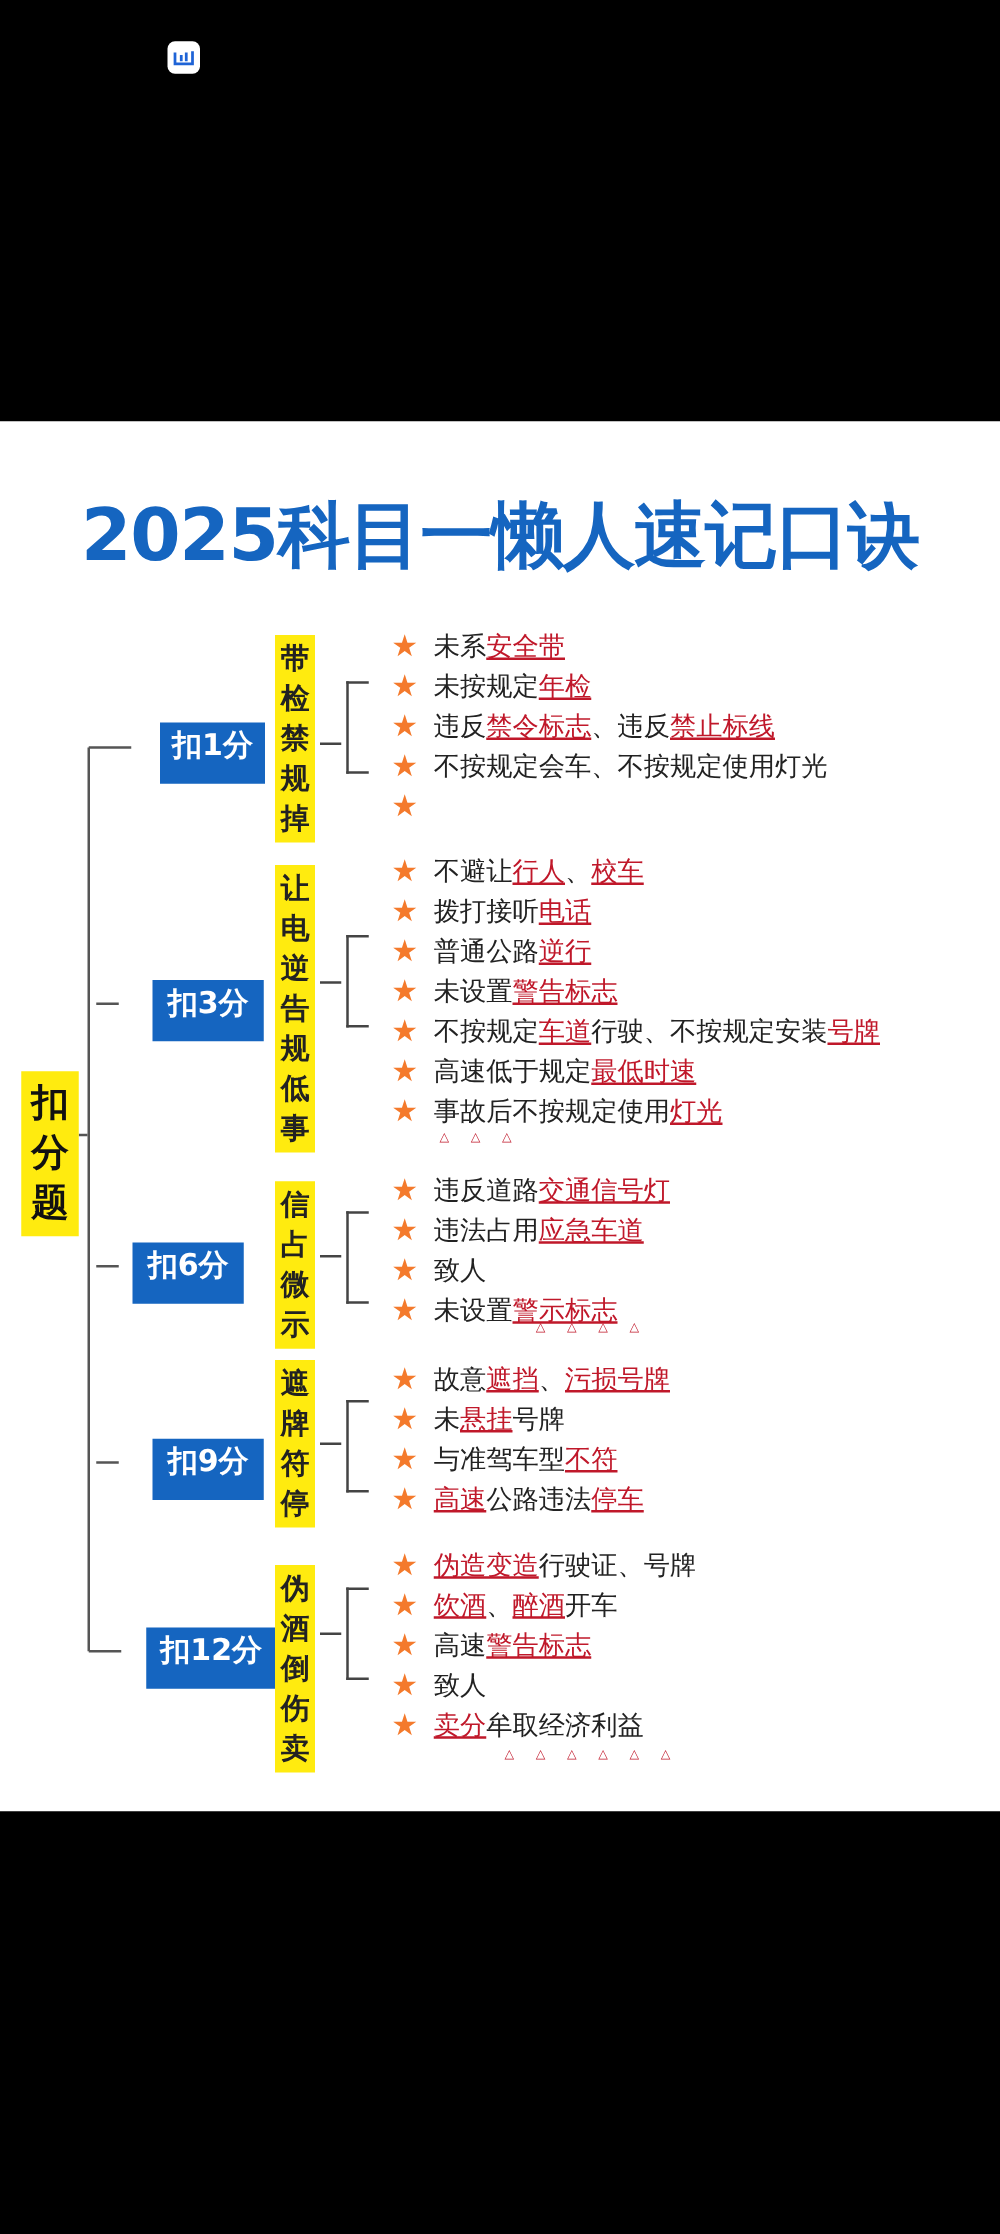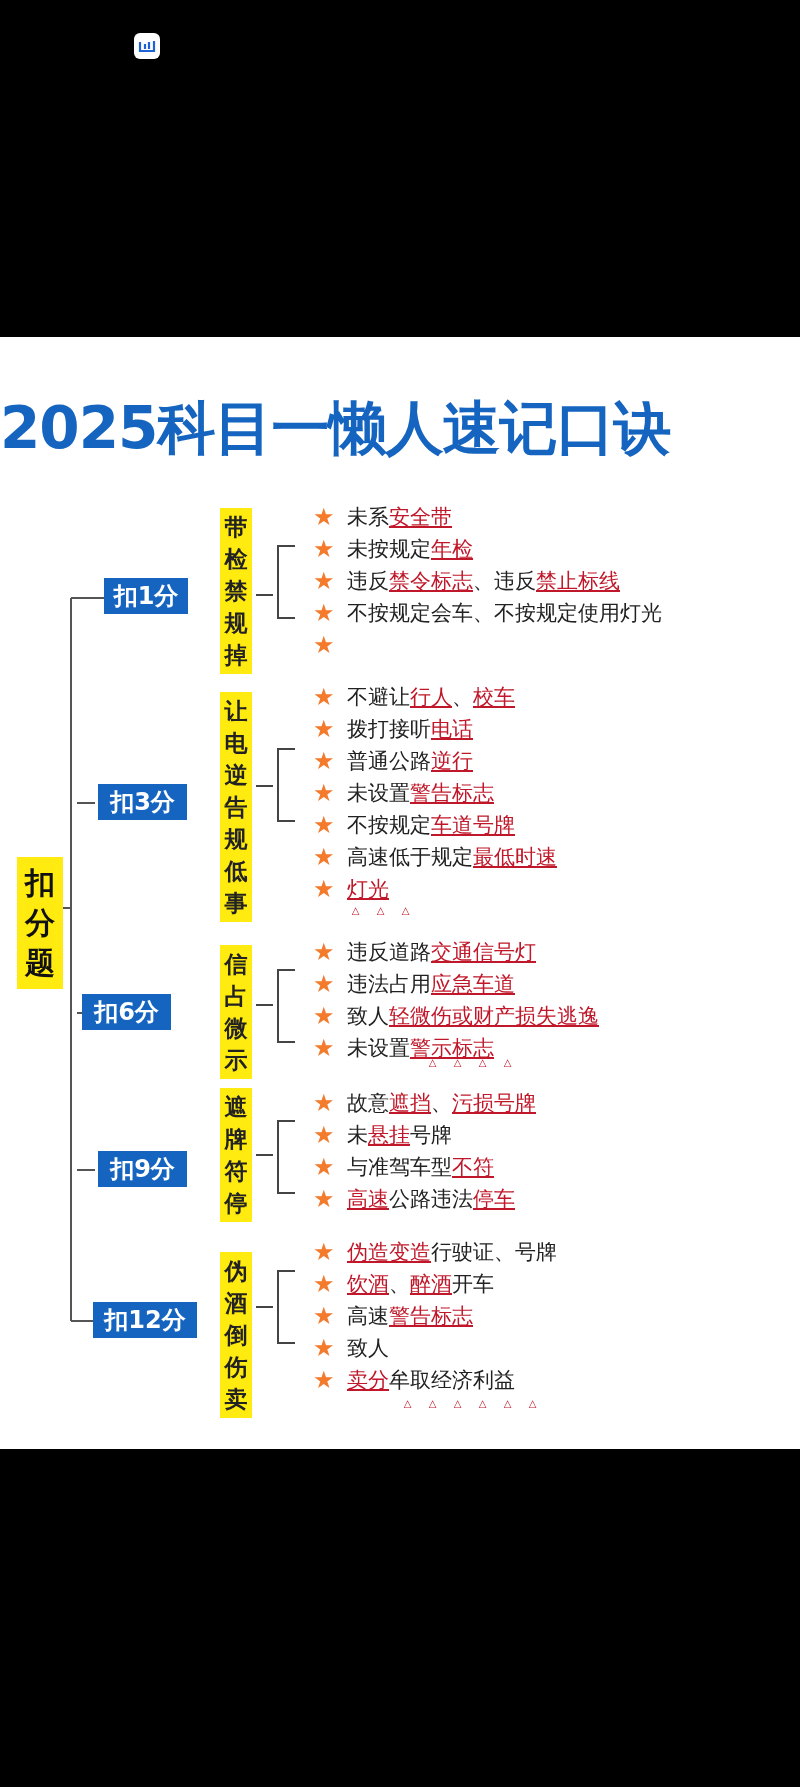--- a/index.html
+++ b/index.html
@@ -8,40 +8,40 @@
     font-family: "DejaVu Sans", "Liberation Sans", sans-serif;
   }
   .app-icon {
     position: absolute; left: 134px; top: 33px; width: 26px; height: 26px;
     background: #fff; border-radius: 6px; display: flex; align-items: center; justify-content: center;
   }
   .panel {
     position: absolute; left: 0; top: 337px; width: 800px; height: 1112px; background: #fff;
   }
   .title {
-    position: absolute; left: 0; top: 53px; width: 800px; text-align: left;
+    position: absolute; left: 0; top: 53px; width: 800px; text-align: center;
     font-size: 58px; font-weight: bold; color: #1565c0; letter-spacing: -1px;
     font-family: "DejaVu Sans", sans-serif;
   }
   .root-label {
     position: absolute; left: 17px; top: 520px; width: 46px; padding: 6px 0;
     background: #ffeb0f; text-align: center;
     font-size: 30px; font-weight: bold; color: #111; line-height: 40px;
   }
   .trunk {
     position: absolute; left: 70px; top: 261px; width: 2px; height: 723px; background: #555;
   }
   .root-stub {
     position: absolute; left: 63px; top: 570px; width: 7px; height: 2px; background: #555;
   }
   .branch { position: absolute; left: 0; width: 800px; }
   .branch-hline { position: absolute; left: 71px; height: 2px; background: #555; }
   .pts {
     position: absolute; background: #1565c0; color: #fff; font-weight: bold;
-    font-size: 24px; height: 36px; line-height: 36px; text-align: center;
+    font-size: 24px; height: 49px; line-height: 36px; text-align: center; margin-left: 24px;
   }
   .mnemonic {
     position: absolute; left: 220px; width: 32px; background: #ffeb0f; text-align: center;
     font-size: 23px; font-weight: bold; color: #222; line-height: 32px; padding: 3px 0;
   }
   .mnemonic span { display: block; }
   .mn-stub { position: absolute; left: 256px; width: 17px; height: 2px; background: #444; }
   .bracket {
     position: absolute; left: 277px; width: 16px; border: 2px solid #444; border-right: none;
   }
@@ -150,29 +150,31 @@
         </div>
         <div class="item">
           <span class="star">★</span>
           <span>未设置</span>
           <span class="hl">警告标志</span>
         </div>
         <div class="item">
           <span class="star">★</span>
           <span>不按规定</span>
           <span class="hl">车道</span>
+          <span>行驶、不按规定安装</span>
           <span class="hl">号牌</span>
         </div>
         <div class="item">
           <span class="star">★</span>
           <span>高速低于规定</span>
           <span class="hl">最低时速</span>
         </div>
         <div class="item">
           <span class="star">★</span>
+          <span>事故后不按规定使用</span>
           <span class="hl">灯光</span>
         </div>
       </div>
     <div class="marks" style="left:343px;top:568px"><span>△</span><span>△</span><span>△</span></div>
   </div>
 
   <div class="branch" style="top:0">
     <div class="branch-hline" style="top:675px;left:77px;width:18px"></div>
     <div class="pts" style="left:82px;top:657px;width:89px">扣6分</div>
     <div class="mnemonic" style="top:608px">
@@ -190,21 +192,20 @@
           <span class="hl">交通信号灯</span>
         </div>
         <div class="item">
           <span class="star">★</span>
           <span>违法占用</span>
           <span class="hl">应急车道</span>
         </div>
         <div class="item">
           <span class="star">★</span>
           <span>致人</span>
-          <span class="hl">轻微伤或财产损失逃逸</span>
         </div>
         <div class="item">
           <span class="star">★</span>
           <span>未设置</span>
           <span class="hl">警示标志</span>
         </div>
       </div>
     <div class="marks" style="left:420px;top:720px"><span>△</span><span>△</span><span>△</span><span>△</span></div>
   </div>
 

